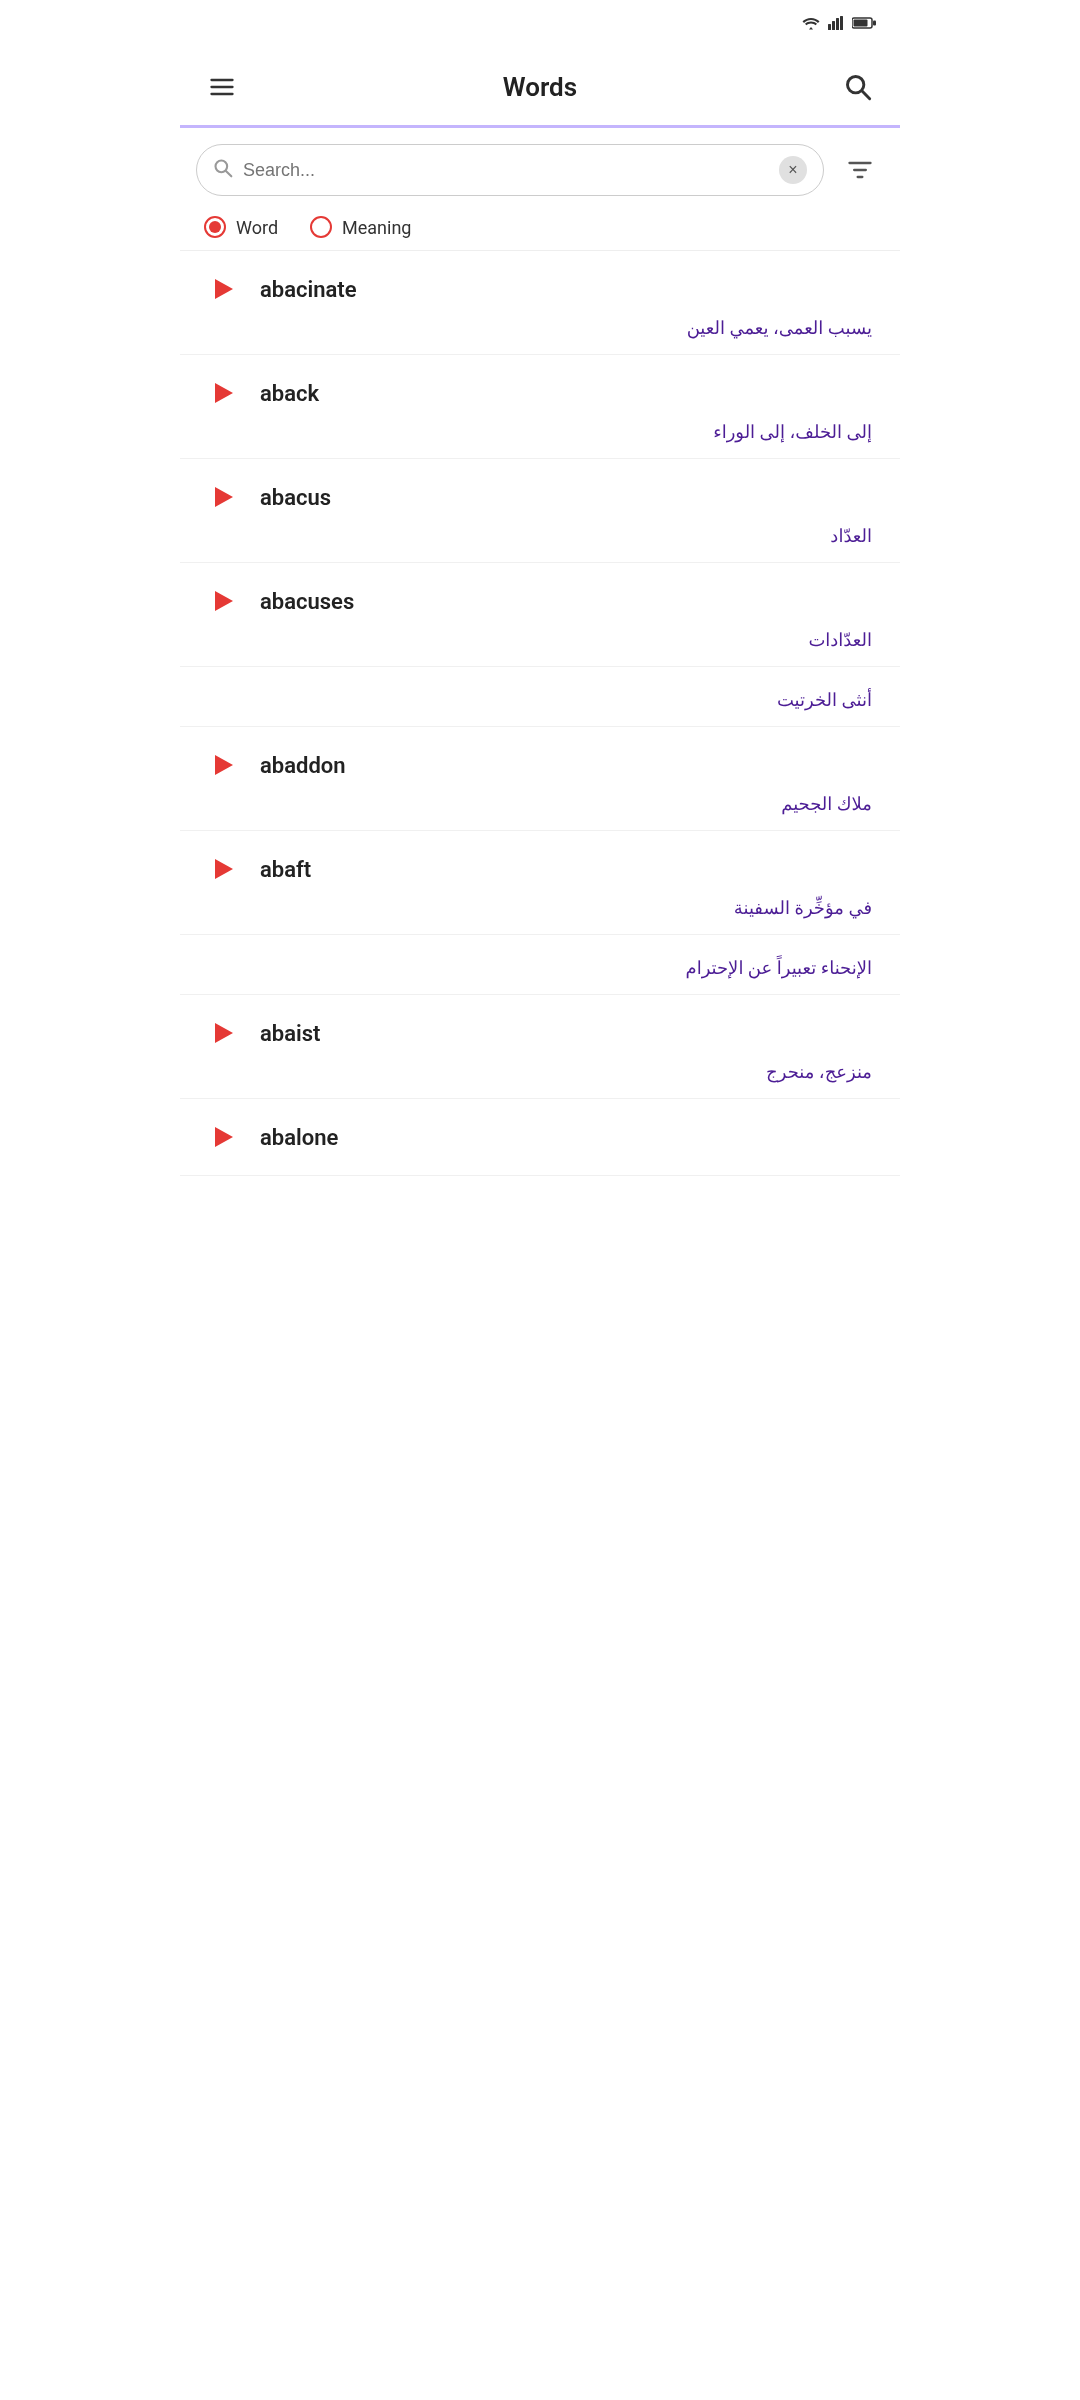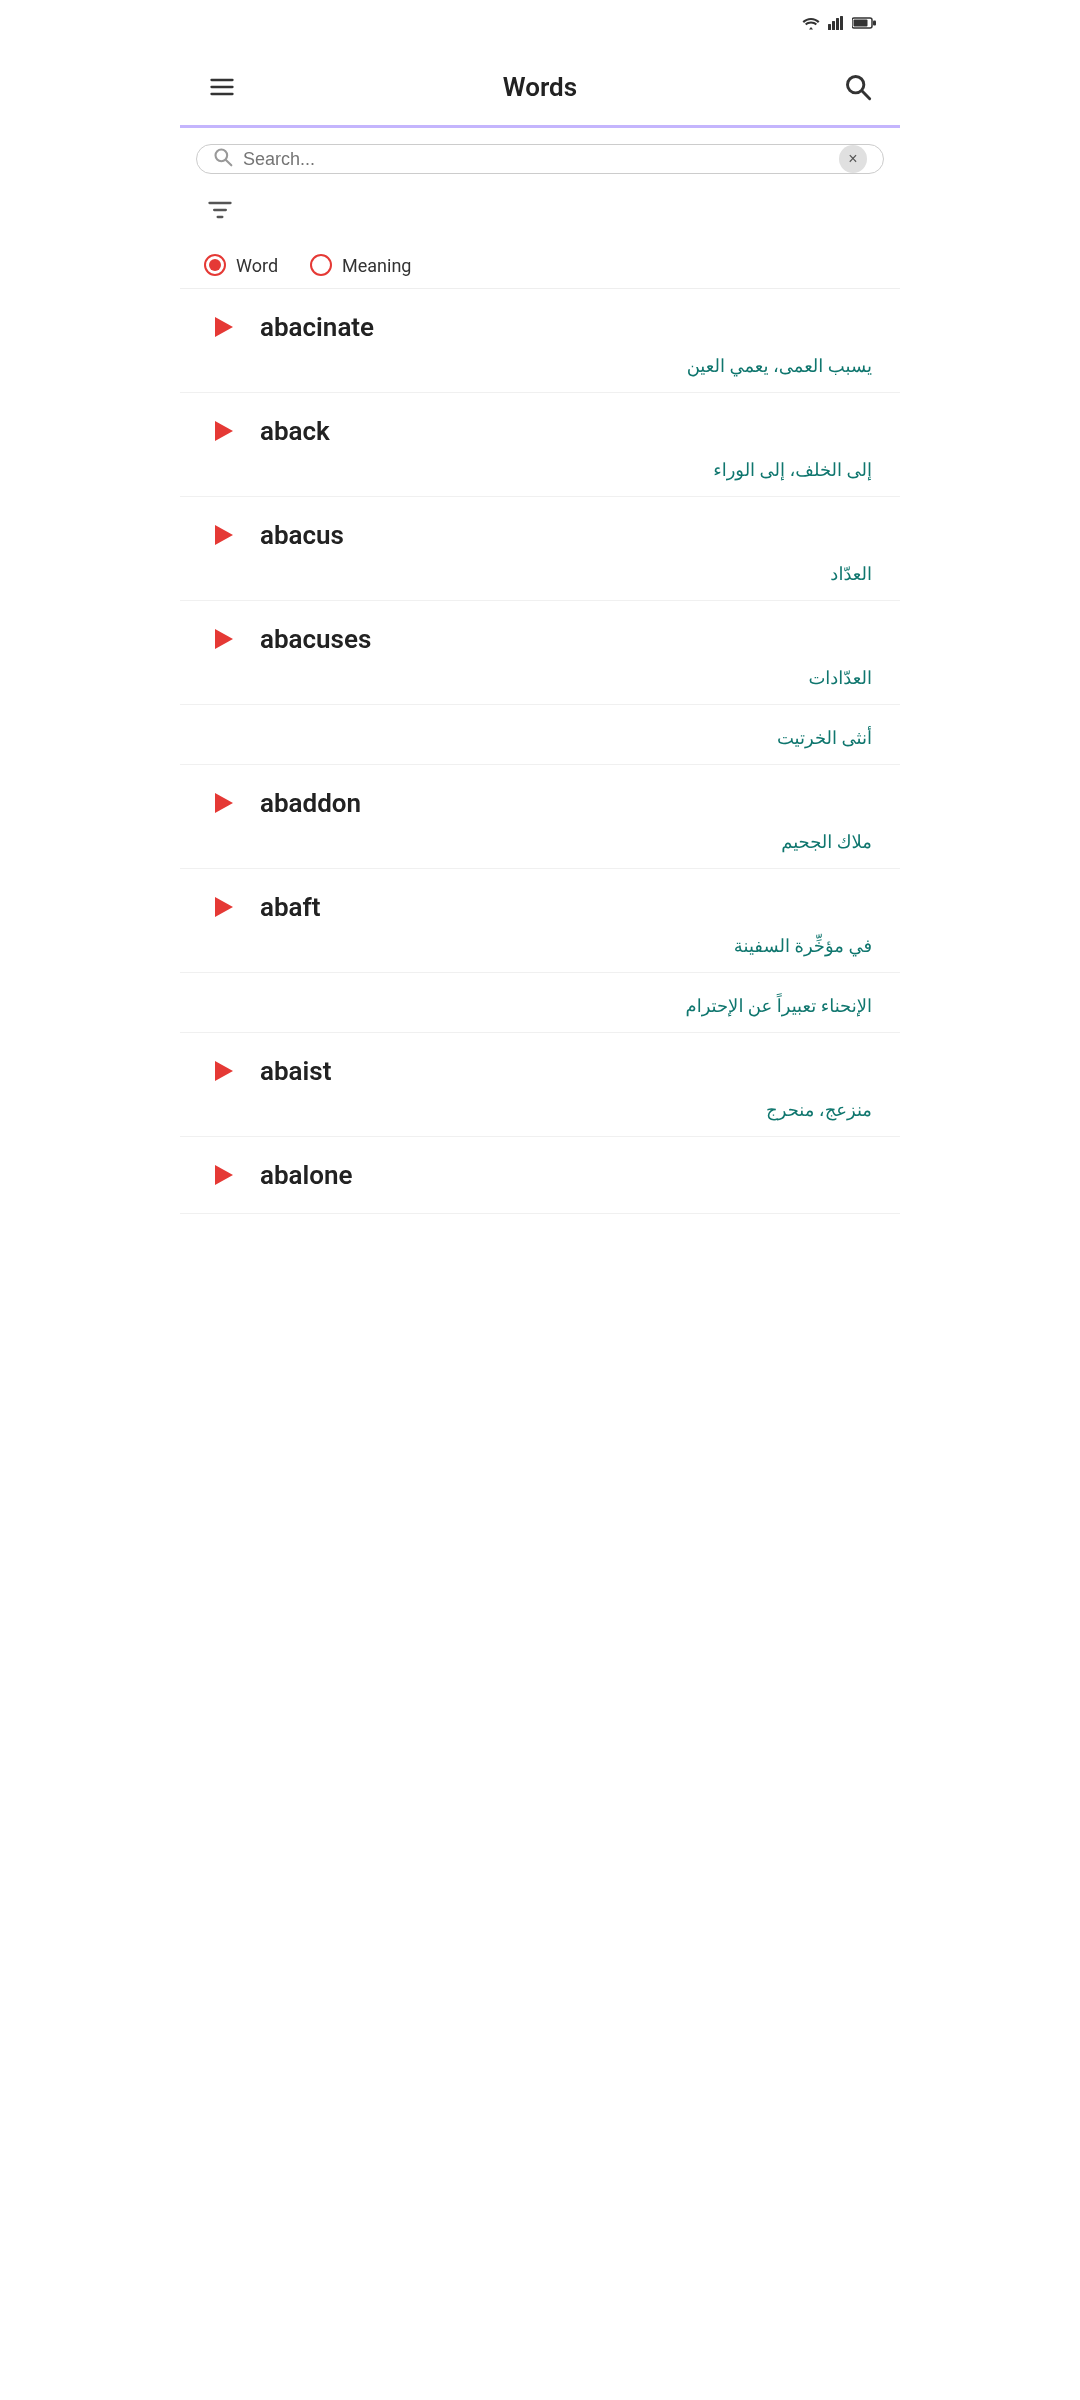--- a/index.html
+++ b/index.html
@@ -71,23 +71,23 @@
 
     .header-icon-btn svg {
       width: 28px;
       height: 28px;
     }
 
     
     .search-container {
       padding: 16px 16px 8px 16px;
       display: flex;
+      align-items: center;
       gap: 12px;
       background: #ffffff;
-      flex-direction: column;
     }
 
     .search-box {
       flex: 1;
       display: flex;
       align-items: center;
       border: 1.5px solid #cccccc;
       border-radius: 30px;
       padding: 0 16px;
       height: 52px;
@@ -212,28 +212,28 @@
     .play-icon {
       width: 0;
       height: 0;
       border-style: solid;
       border-width: 10px 0 10px 18px;
       border-color: transparent transparent transparent #e53935;
       margin-left: 3px;
     }
 
     .word-text {
-      font-size: 26px;
+      font-size: 22px;
       font-weight: 600;
       color: #222222;
     }
 
     .meaning-text {
       font-size: 18px;
-      color: #0f766e;
+      color: #4c1d95;
       text-align: right;
       direction: rtl;
       margin-top: 6px;
       padding-right: 8px;
     }
   </style>
 </head>
 <body>
 
 <div class="status-bar">

